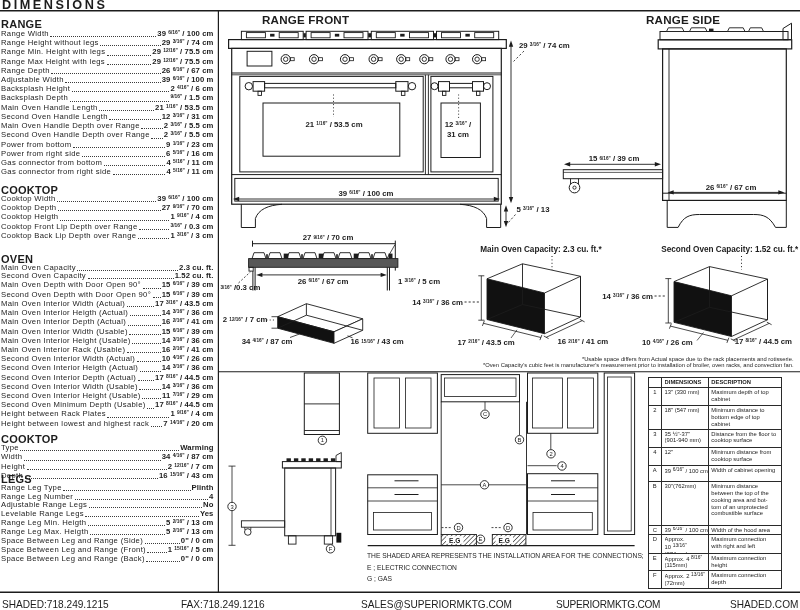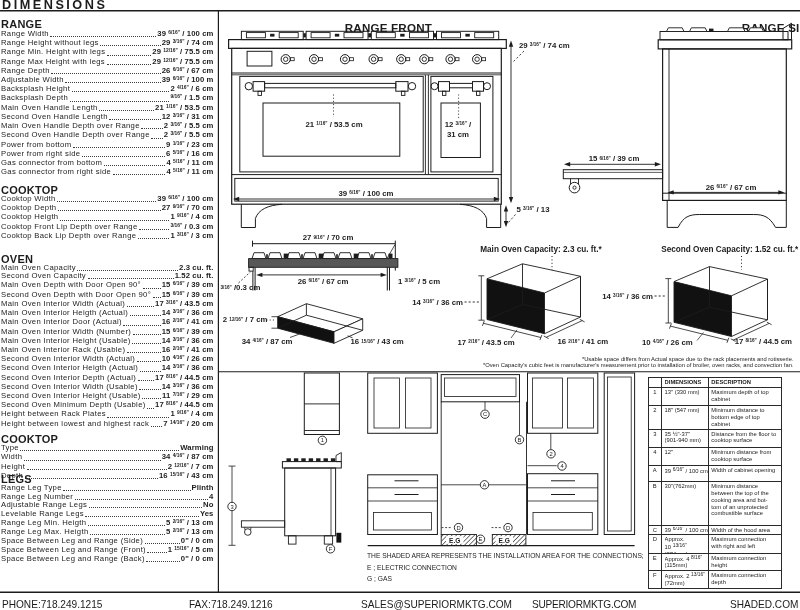--- a/index.html
+++ b/index.html
@@ -1,18 +1,18 @@
 <!DOCTYPE html>
 <html><head><meta charset="utf-8"><style>
 html,body{margin:0;padding:0;background:#fff}
 body{width:800px;height:610px;position:relative;overflow:hidden;
  font-family:"Liberation Sans",sans-serif;color:#1c1c1c;
  -webkit-font-smoothing:antialiased}
 #t1{position:absolute;left:2px;top:-2px;font-size:12.7px;font-weight:bold;letter-spacing:2.5px}
-.dt{position:absolute;font-size:11.6px;font-weight:bold;letter-spacing:0.2px;text-align:right;width:170px;top:21px}
+.dt{position:absolute;font-size:11.6px;font-weight:bold;letter-spacing:0.2px;text-align:left;width:170px;top:13px}
 #specs{position:absolute;left:1px;top:0;width:212.5px}
 .sec{position:absolute;left:0;width:212.5px}
 .sec h3{margin:0 0 0.3px 0;font-size:11px;line-height:8.6px;font-weight:bold;letter-spacing:0.25px}
 .row{display:flex;align-items:flex-end;font-size:7.7px;line-height:8.63px;letter-spacing:0.32px;white-space:nowrap}
 .row .lbl{flex:0 0 auto}
 .row .dots{flex:1 1 2px;border-bottom:1.1px dotted #3c3c3c;margin:0 1px 1.4px 1.5px;min-width:2px}
 .row .val{flex:0 0 auto;letter-spacing:0.1px}
 i{font-style:normal;font-size:4.9px;vertical-align:1.6px;letter-spacing:0}
 #dimtable{position:absolute;left:647.5px;top:376.5px;border-collapse:collapse;table-layout:fixed;
  font-size:5.8px;line-height:6.75px;letter-spacing:0px}
@@ -162,26 +162,26 @@
         <span class="lbl">Main Oven Interior Width (Actual)</span>
         <span class="dots"></span>
         <span class="val"><b>17 <i>3/16"</i> / 43.5 cm</b></span>
       </div>
       <div class="row">
         <span class="lbl">Main Oven Interior Heigth (Actual)</span>
         <span class="dots"></span>
         <span class="val"><b>14 <i>3/16"</i> / 36 cm</b></span>
       </div>
       <div class="row">
-        <span class="lbl">Main Oven Interior Door (Actual)</span>
+        <span class="lbl">Main Oven Interior Depth (Actual)</span>
         <span class="dots"></span>
         <span class="val"><b>16 <i>2/16"</i> / 41 cm</b></span>
       </div>
       <div class="row">
-        <span class="lbl">Main Oven Interior Width (Number)</span>
+        <span class="lbl">Main Oven Interior Width (Usable)</span>
         <span class="dots"></span>
         <span class="val"><b>15 <i>6/16"</i> / 39 cm</b></span>
       </div>
       <div class="row">
         <span class="lbl">Main Oven Interior Height (Usable)</span>
         <span class="dots"></span>
         <span class="val"><b>14 <i>3/16"</i> / 36 cm</b></span>
       </div>
       <div class="row">
         <span class="lbl">Main Oven Interior Rack (Usable)</span>
@@ -738,16 +738,16 @@
         </td>
         <td>
           <div style="height:15.5px">Approx. 2&nbsp;<i>13/16"</i><br>(72mm)</div>
         </td>
         <td>
           <div style="height:15.5px">Maximum connection depth</div>
         </td>
       </tr>
     </tbody>
   </table>
-<span class="ft" style="left:2px">PHONE:718.249.1215</span>
-<span class="ft" style="left:189px">FAX:718.249.1216</span>
+<span class="ft" style="left:2px">SHADED:718.249.1215</span>
+<span class="ft" style="left:181px">FAX:718.249.1216</span>
 <span class="ft" style="left:361px">SALES@SUPERIORMKTG.COM</span>
-<span class="ft" style="left:532px;letter-spacing:-0.25px">SUPERIORMKTG.COM</span>
+<span class="ft" style="left:556px;letter-spacing:-0.25px">SUPERIORMKTG.COM</span>
 <span class="ft" style="left:730px">SHADED.COM</span>
 </body></html>

